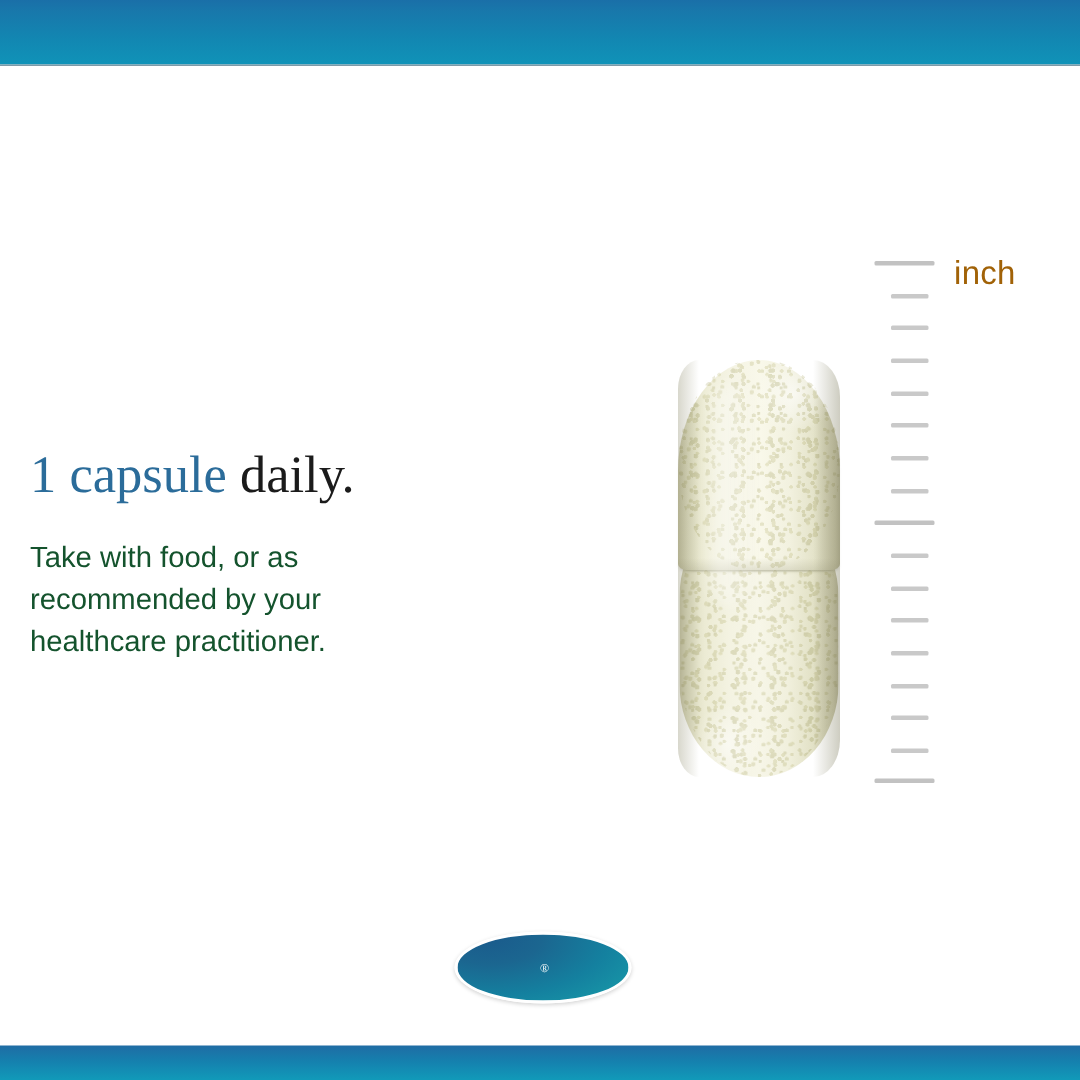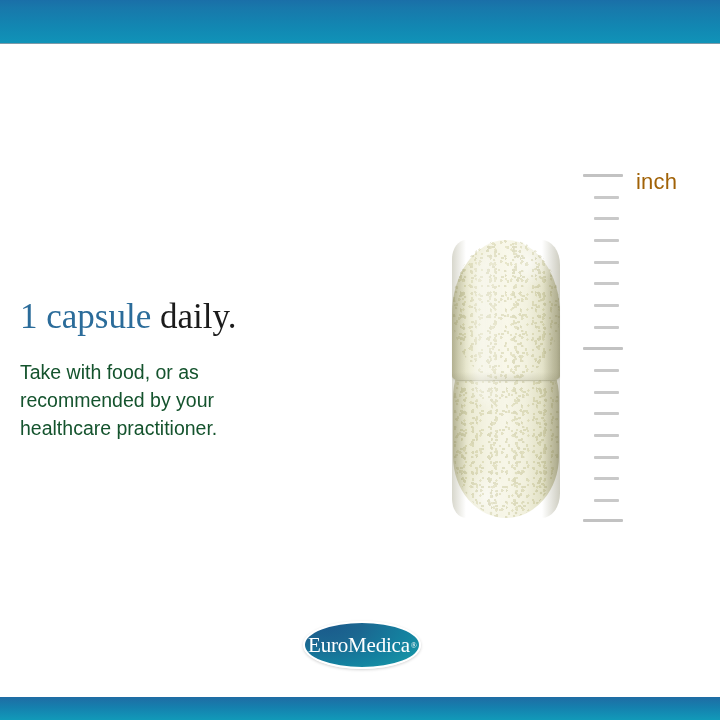--- a/index.html
+++ b/index.html
@@ -295,20 +295,19 @@
       <div class="tick minor" style="top: 282px;"></div>
       <div class="tick minor" style="top: 303px;"></div>
       <div class="tick minor" style="top: 325px;"></div>
       <div class="tick major" style="top: 345px;"></div>
     </div>
   <div class="ruler-label">inch</div>
 
   <div class="logo">
     <div class="logo-oval"></div>
     <div class="logo-text">
-      <span>EuroMedica</span>
       <span class="logo-tm">®</span>
     </div>
   </div>
 
   <div class="brand-bar brand-bar-bottom"></div>
 
 </div>
 
 </body></html>

